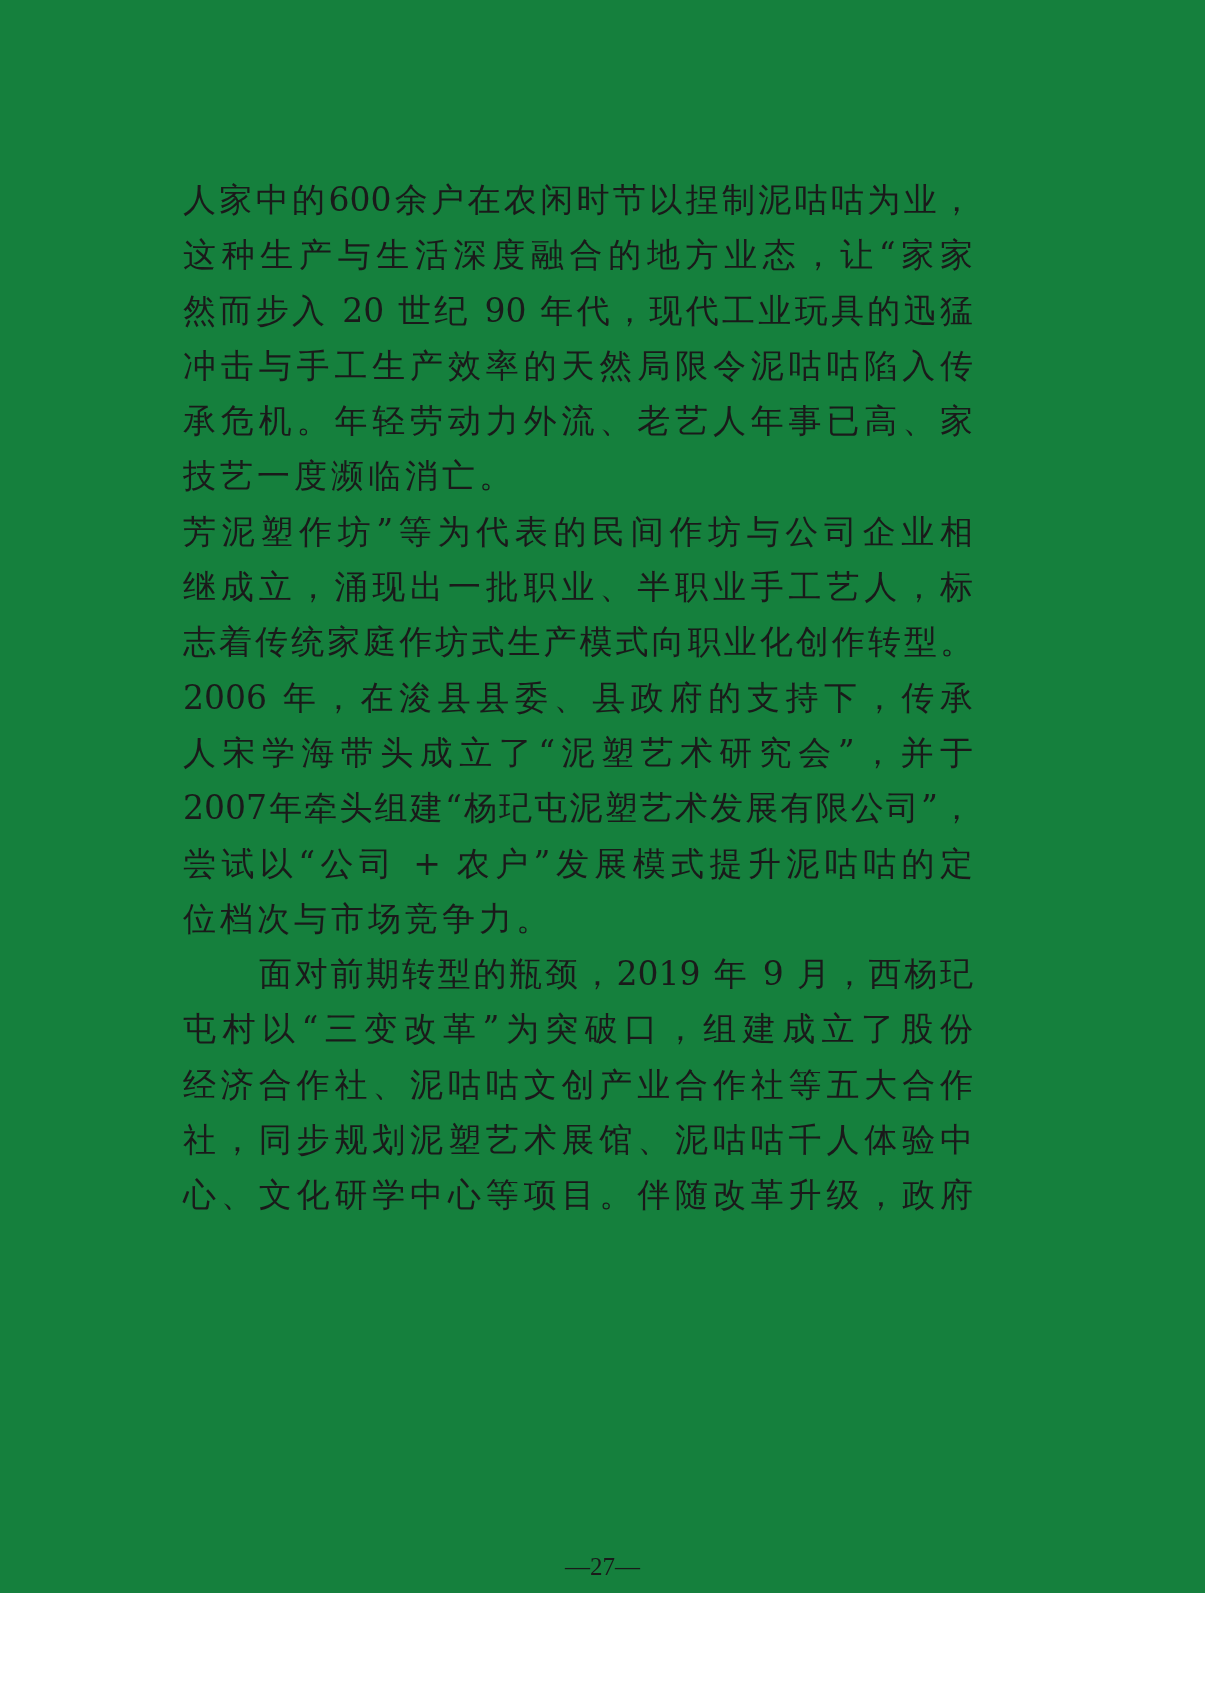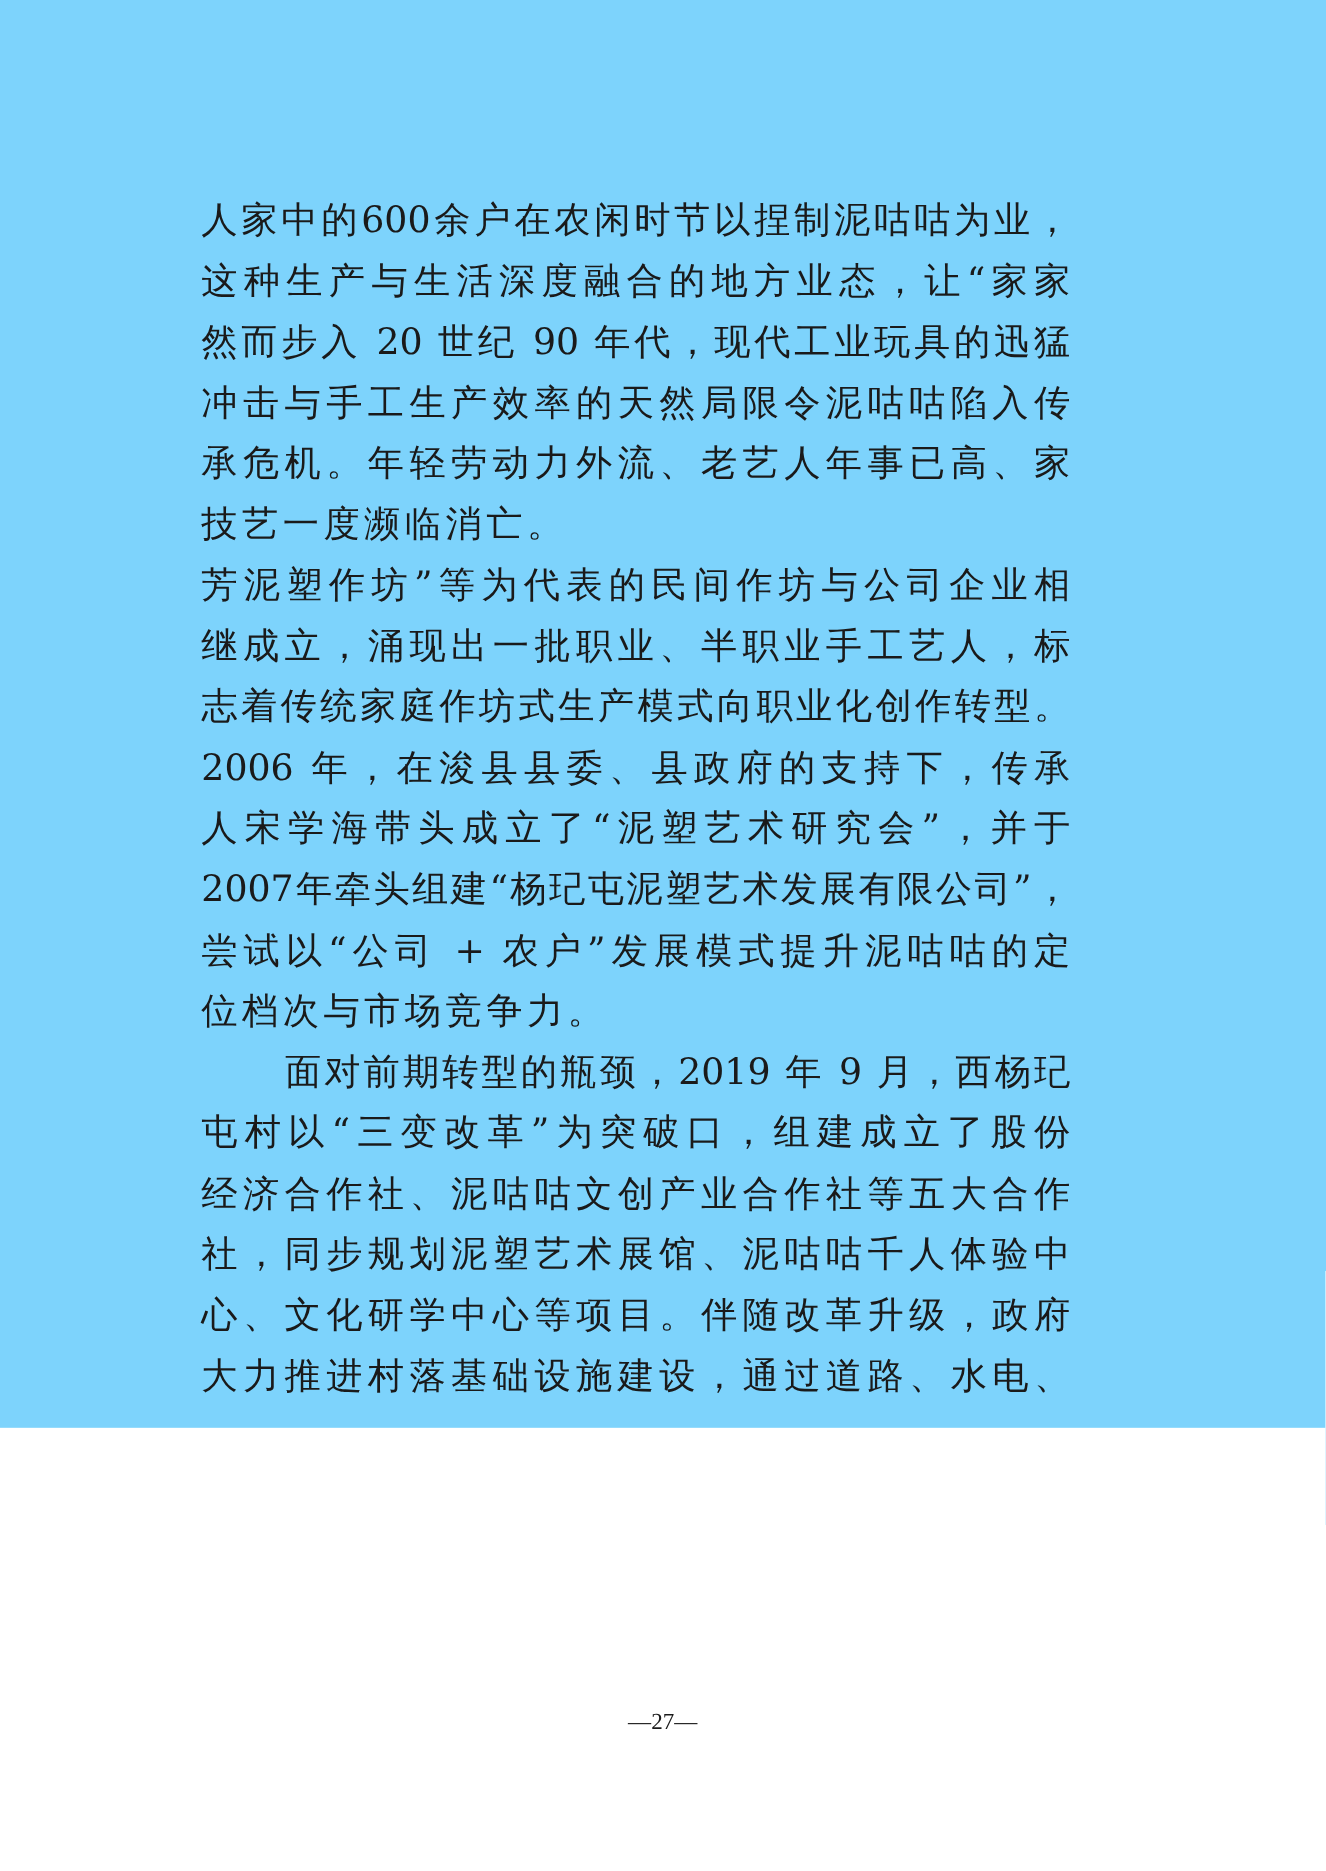--- a/index.html
+++ b/index.html
@@ -11,22 +11,22 @@
       width: 1205px;
       height: 1701px;
       position: relative;
       overflow: hidden;
     }
     .page {
       position: absolute;
       left: 0;
       top: 0;
       width: 1205px;
-      height: 1298px;
-      background: #7dd3fc;
+      height: 1593px;
+      background: #15803d;
     }
     .body-text {
       position: absolute;
       left: 183px;
       top: 172px;
       width: 790px;
       font-family: "DejaVu Serif", "Liberation Serif", serif;
       font-size: 33px;
       color: #1a1a1a;
     }
@@ -45,21 +45,21 @@
     .line.indent {
       padding-left: 76px;
     }
     .page-number {
       position: absolute;
       left: 0;
       width: 1205px;
       top: 1553px;
       text-align: center;
       font-family: "Liberation Serif", "DejaVu Serif", serif;
-      font-size: 21px;
+      font-size: 25px;
       color: #1a1a1a;
     }
   </style>
 </head>
 <body>
 
 <div class="page">
   <div class="body-text">
 
     <span class="line">人家中的600余户在农闲时节以捏制泥咕咕为业，</span>
@@ -76,17 +76,16 @@
     <span class="line">人宋学海带头成立了“泥塑艺术研究会”，并于</span>
     <span class="line">2007年牵头组建“杨玘屯泥塑艺术发展有限公司”，</span>
     <span class="line">尝试以“公司 + 农户”发展模式提升泥咕咕的定</span>
     <span class="line last">位档次与市场竞争力。</span>
 
     <span class="line indent">面对前期转型的瓶颈，2019 年 9 月，西杨玘</span>
     <span class="line">屯村以“三变改革”为突破口，组建成立了股份</span>
     <span class="line">经济合作社、泥咕咕文创产业合作社等五大合作</span>
     <span class="line">社，同步规划泥塑艺术展馆、泥咕咕千人体验中</span>
     <span class="line">心、文化研学中心等项目。伴随改革升级，政府</span>
-    <span class="line">大力推进村落基础设施建设，通过道路、水电、</span>
   </div>
 
   <div class="page-number">—27—</div>
 </div>
 
 </body></html>

